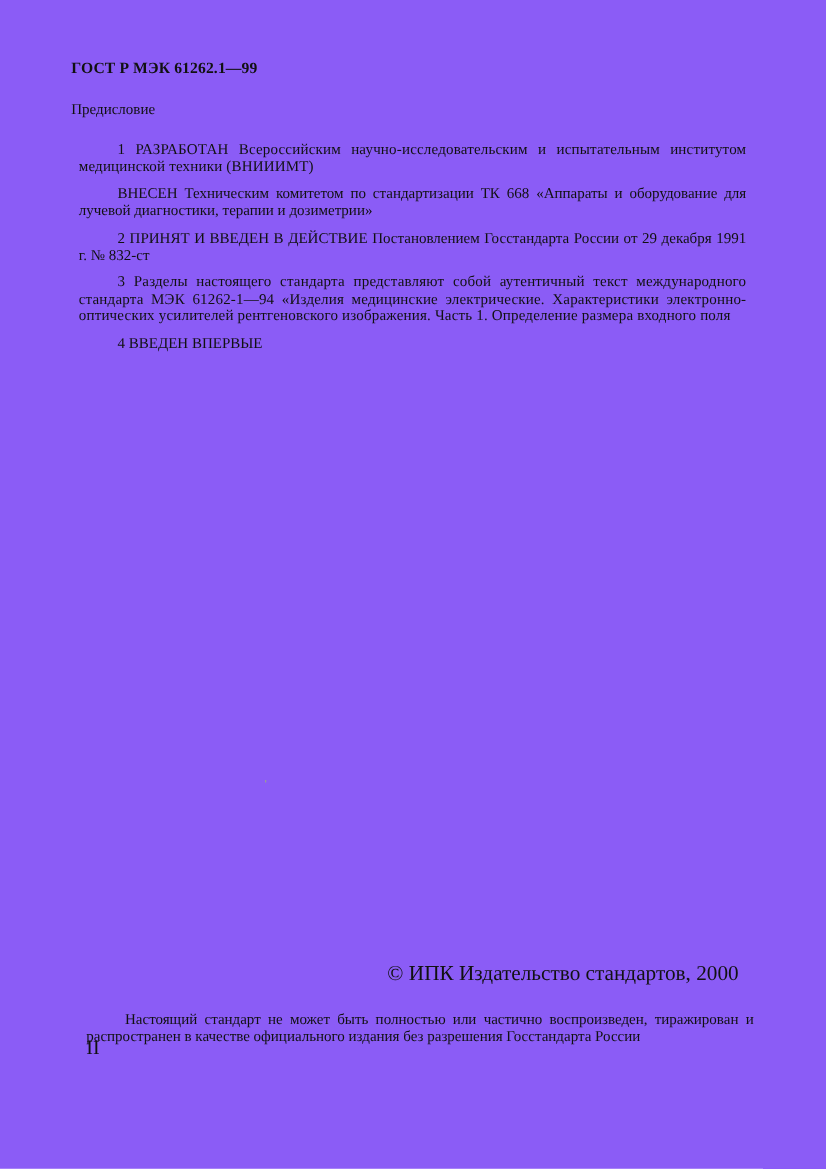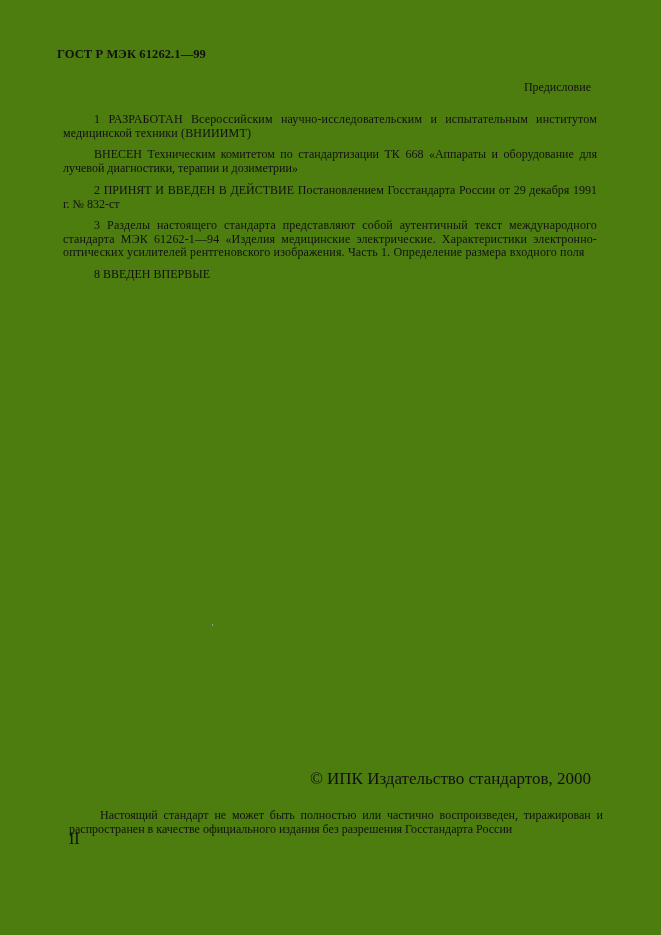--- a/index.html
+++ b/index.html
@@ -13,36 +13,36 @@
       position: relative;
       overflow: hidden;
       font-family: "Liberation Serif", "DejaVu Serif", serif;
       color: #111111;
     }
     .page {
       position: absolute;
       left: 0; top: 0;
       width: 661px;
       height: 935px;
-      background: #4d7c0f;
+      background: #8b5cf6;
     }
     .header-code {
       position: absolute;
       left: 57px;
       top: 47px;
       font-size: 12.5px;
       font-weight: bold;
       letter-spacing: 0.1px;
     }
     .section-title {
       position: absolute;
       left: 57px;
       width: 534px;
       top: 80px;
-      text-align: right;
+      text-align: left;
       font-size: 12px;
     }
     .para {
       position: absolute;
       left: 57px;
       width: 534px;
       font-size: 12px;
       line-height: 13.5px;
       text-align: justify;
       text-indent: 31px;
@@ -97,21 +97,21 @@
   <div class="section-title">Предисловие</div>
 
   <p class="para p1 tight">1 РАЗРАБОТАН Всероссийским научно-исследовательским и испытательным институтом медицинской техники (ВНИИИМТ)</p>
 
   <p class="para p2">ВНЕСЕН Техническим комитетом по стандартизации ТК 668 «Аппараты и оборудование для лучевой диагностики, терапии и дозиметрии»</p>
 
   <p class="para p3">2 ПРИНЯТ И ВВЕДЕН В ДЕЙСТВИЕ Постановлением Госстандарта России от 29 декабря 1991 г. № 832-ст</p>
 
   <p class="para p4 tight">3 Разделы настоящего стандарта представляют собой аутентичный текст международного стандарта МЭК 61262-1—94 «Изделия медицинские электрические. Характеристики электронно-оптических усилителей рентгеновского изображения. Часть 1. Определение размера входного поля</p>
 
-  <p class="para p5">8 ВВЕДЕН ВПЕРВЫЕ</p>
+  <p class="para p5">4 ВВЕДЕН ВПЕРВЫЕ</p>
 
   <div class="stray-mark"></div>
 
   <div class="copyright">© ИПК Издательство стандартов, 2000</div>
 
   <p class="notice">Настоящий стандарт не может быть полностью или частично воспроизведен, тиражирован и распространен в качестве официального издания без разрешения Госстандарта России</p>
 
   <div class="page-number">II</div>
 
 </div>

